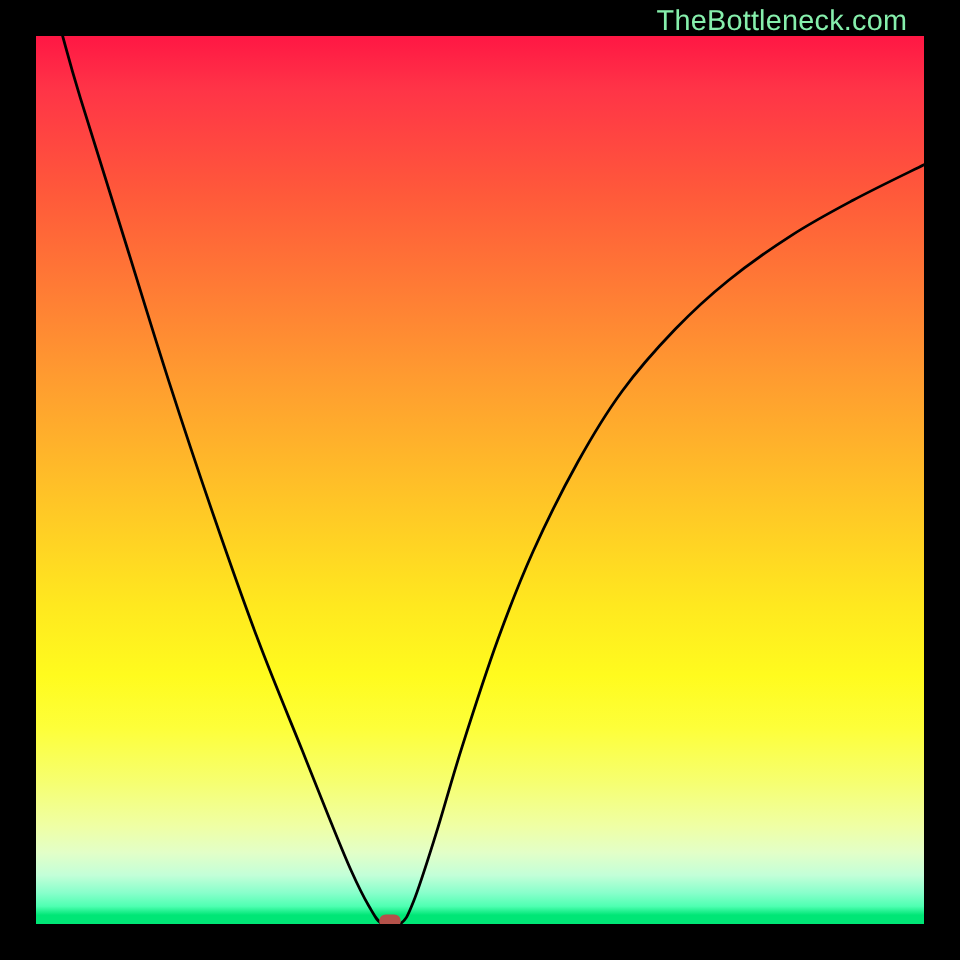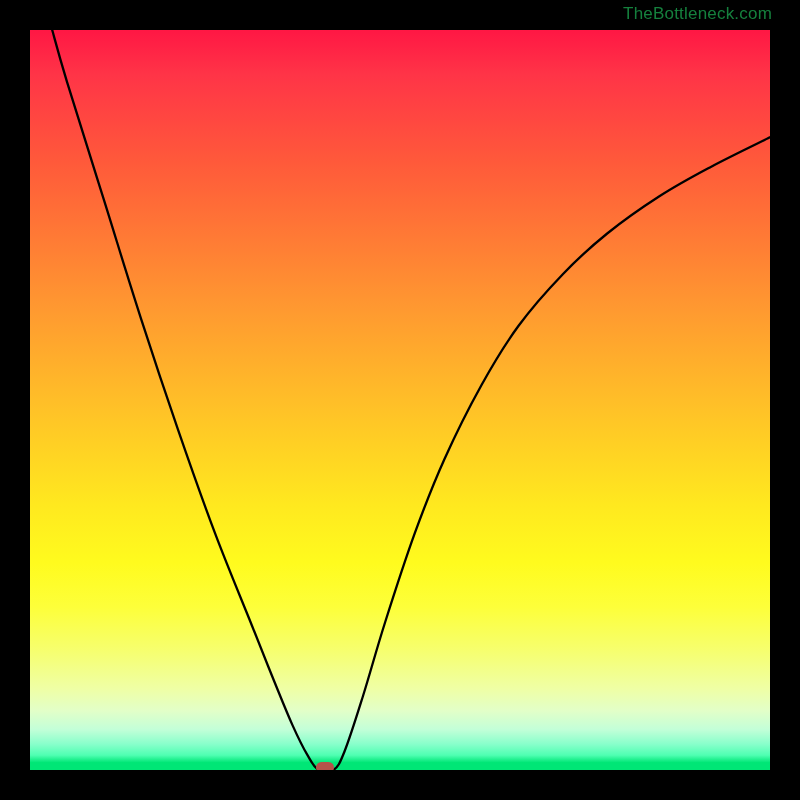--- a/index.html
+++ b/index.html
@@ -50,25 +50,25 @@
 
   .curve-svg {
     position: absolute;
     top: 0; left: 0;
     width: 100%; height: 100%;
   }
 
   .watermark {
     position: absolute;
     top: 4px;
-    right: 28px;
+    right: 44px;
     font-family: Arial, Helvetica, sans-serif;
-    font-size: 17px;
+    font-size: 24px;
     font-weight: 400;
-    color: #15803d;
+    color: #86efac;
     letter-spacing: 0.2px;
   }
 
   .marker {
     position: absolute;
     width: 18px;
     height: 11px;
     border-radius: 6px;
     background: #b5524a;
   }

